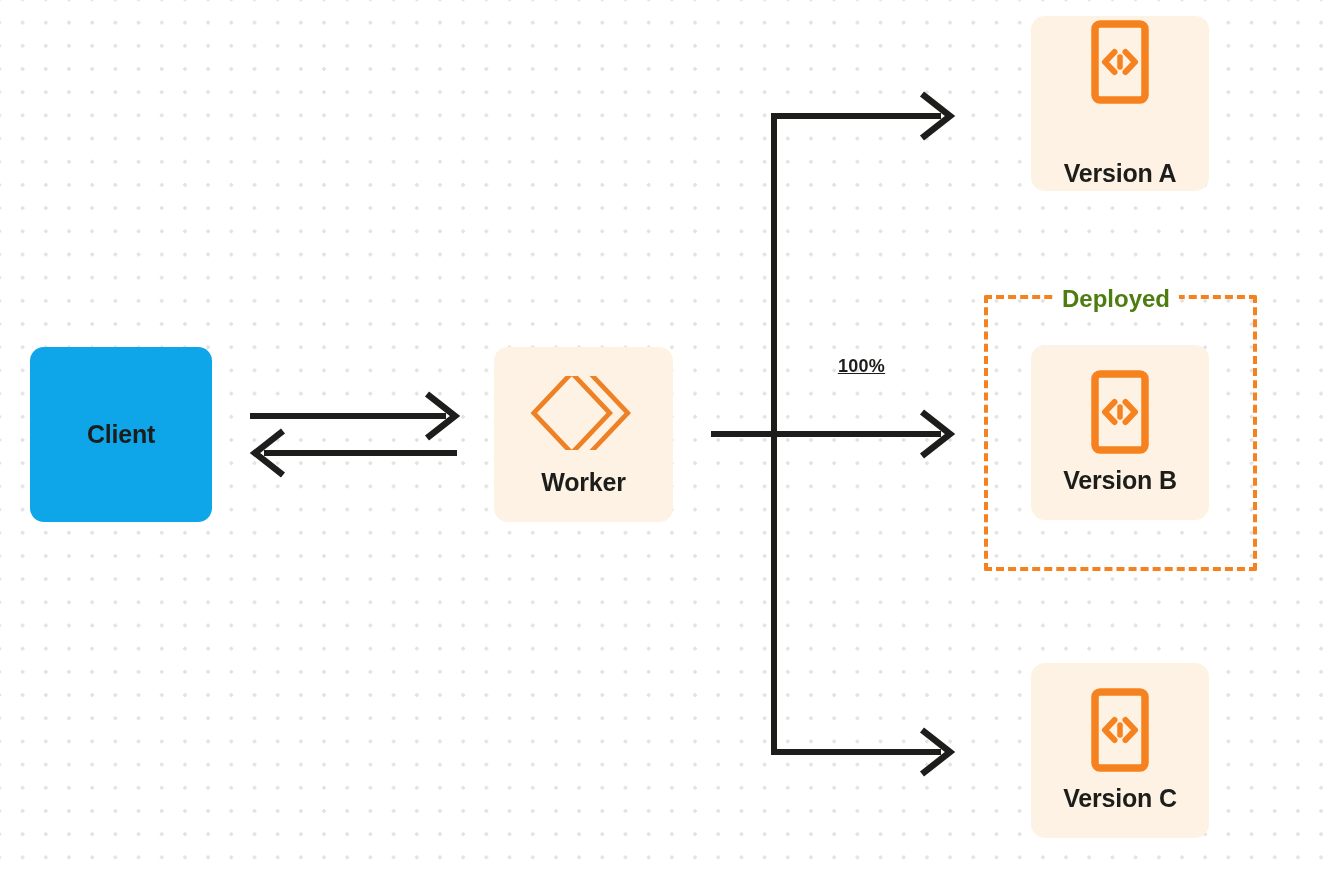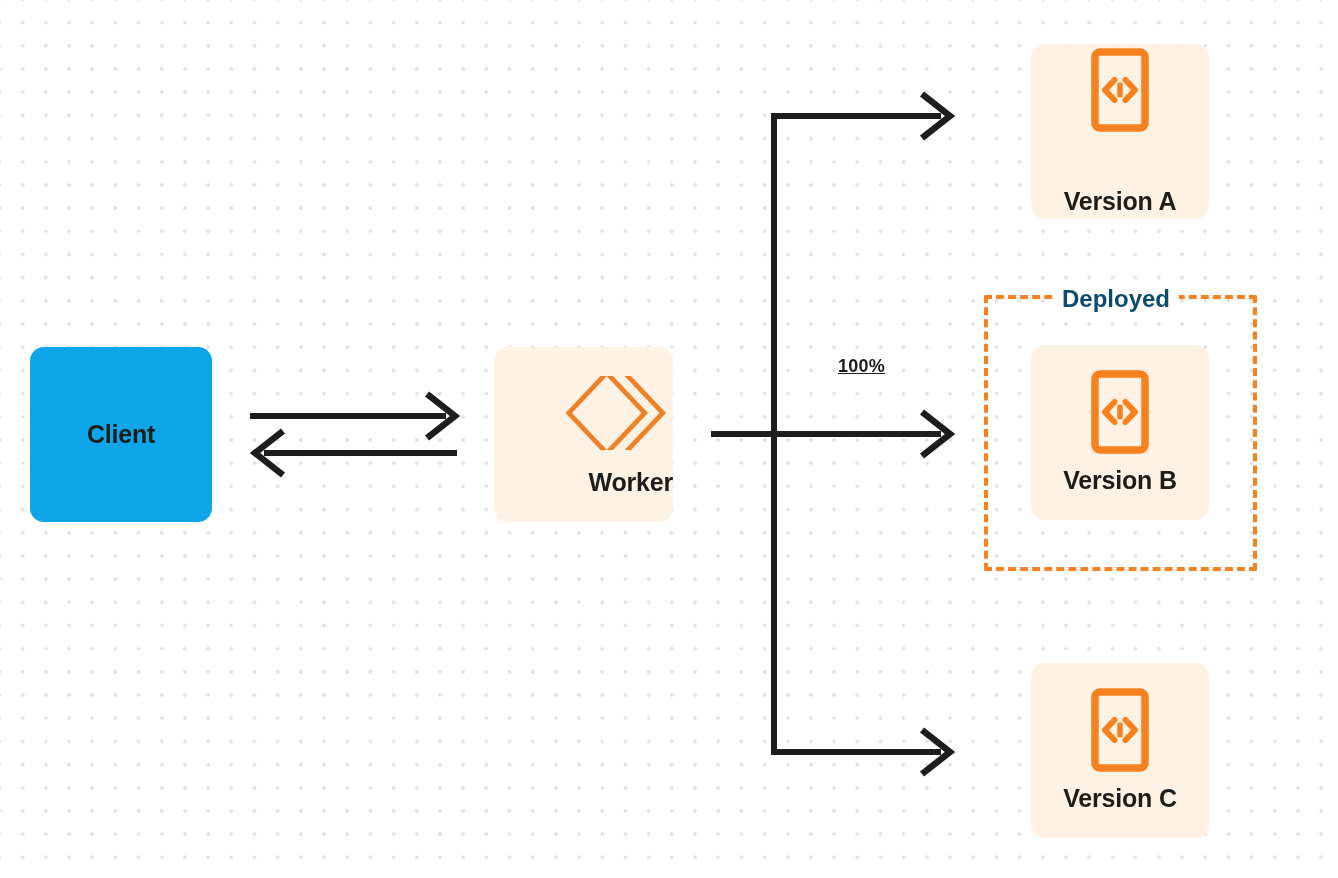--- a/index.html
+++ b/index.html
@@ -53,34 +53,33 @@
   }
   #client-node .node-label { font-size: 25px; }
 
   
   #worker-node {
     left: 494px;
     top: 347px;
     width: 179px;
     height: 175px;
     background: #fdf2e3;
-    align-items: flex-end;
   }
   #worker-node .node-label { font-size: 25px; margin-top: 14px; }
 
   .worker-logo { width: 108px; height: 82px; display:block; }
 
   
   .version-node {
     width: 178px;
     height: 175px;
     background: #fdf2e3;
     left: 1031px;
   }
-  #version-a-node { top: 44px; gap: 43px; }
+  #version-a-node { top: 16px; gap: 43px; }
   #version-b-node { top: 345px; text-align: right; }
   #version-c-node { top: 663px; }
   .version-node .node-label { font-size: 25px; margin-top: 12px; }
 
   .code-icon { width: 58px; height: 84px; display:block; }
 
   
   #deployed-group {
     position: absolute;
     left: 984px;
@@ -90,21 +89,21 @@
     border: 4px dashed #f6821f;
     border-radius: 2px;
   }
 
   #deployed-label {
     position: absolute;
     left: 1053px;
     top: 285px;
     font-size: 24px;
     font-weight: bold;
-    color: #0c4a6e;
+    color: #4d7c0f;
     background: #ffffff;
     padding: 0 9px;
     line-height: 28px;
     white-space: nowrap;
   }
 
   
   #traffic-label {
     position: absolute;
     left: 789px;

